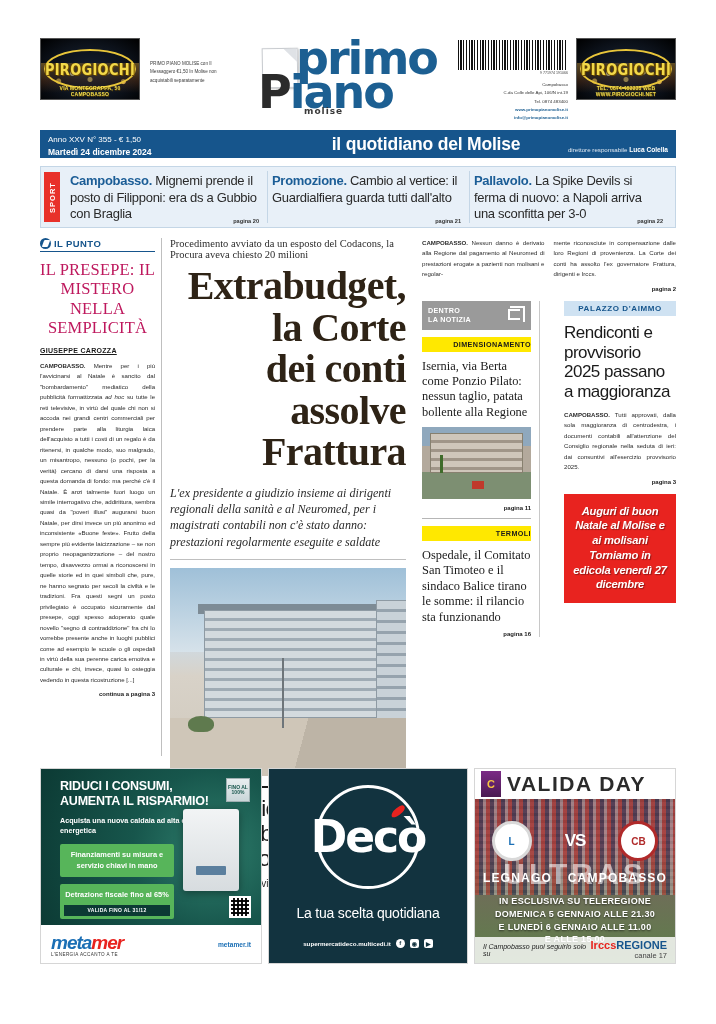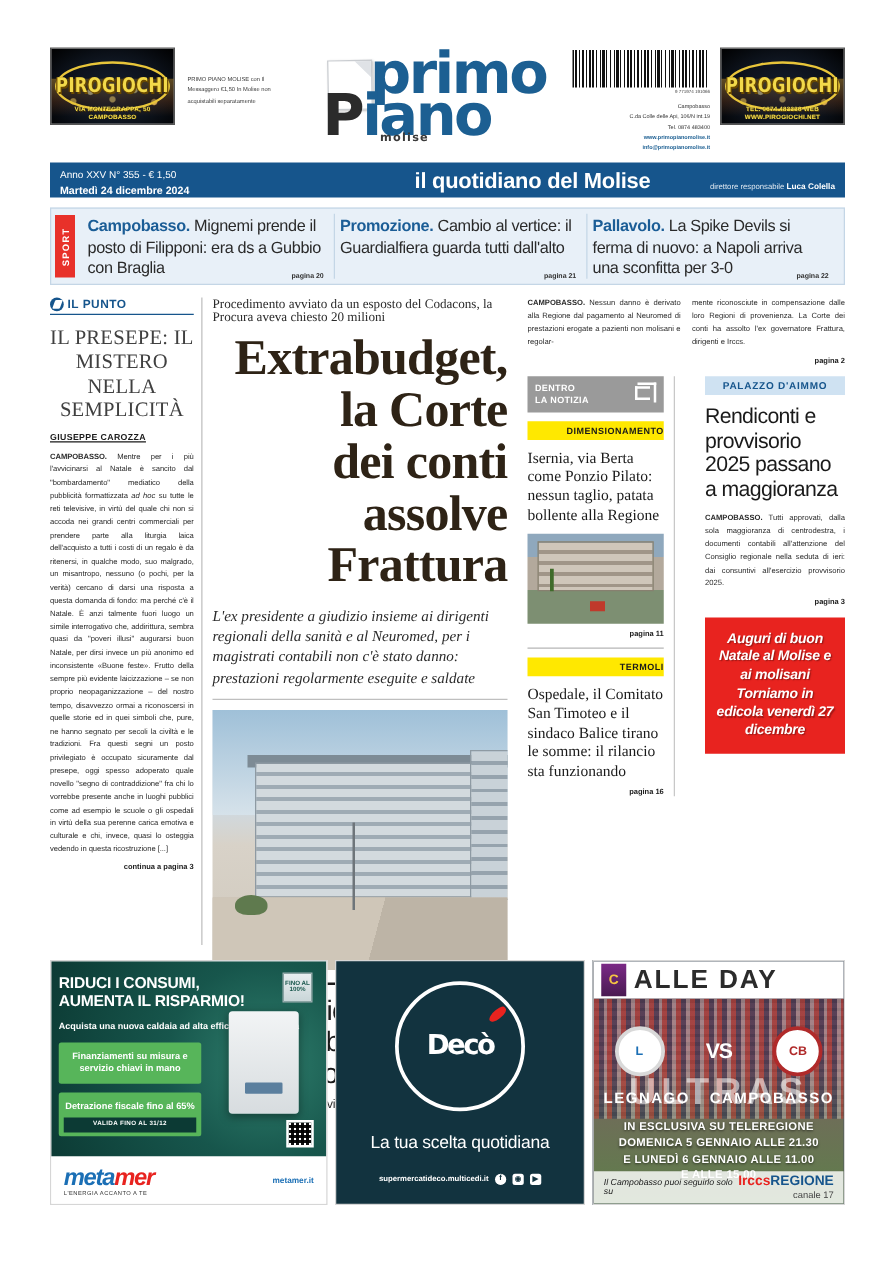--- a/index.html
+++ b/index.html
@@ -284,21 +284,21 @@
     font-weight: bold;
     color: #16558c;
     letter-spacing: .4px;
   }
   .punto-title {
     margin-top: 8px;
     font-family: "Liberation Serif", serif;
     font-size: 16.5px;
     line-height: 1.18;
     text-align: center;
-    color: #404040;
+    color: #be185d;
     letter-spacing: .2px;
   }
   .punto-author {
     margin-top: 9px;
     font-size: 7px;
     font-weight: bold;
     letter-spacing: .3px;
     color: #1a1a1a;
     text-decoration: underline;
   }
@@ -511,21 +511,21 @@
   .ad { position: relative; overflow: hidden; border: 1px solid #d6d6d6; }
   .ad-metamer { width: 222px; flex: none; background: #fff; }
   .ad-deco { width: 200px; flex: none; background: #12333f; }
   .ad-match { flex: 1 1 auto; background: #1c2a3a; }
 
   
   .mt-top {
     height: 156px;
     background: radial-gradient(circle at 78% 52%, #2f7f6d 0%, #17564c 42%, #0c3a34 100%);
     position: relative;
-    padding: 10px 6px;
+    padding: 10px 19px;
     color: #fff;
   }
   .mt-h {
     font-size: 12.5px; font-weight: bold; line-height: 1.18; letter-spacing: -.2px;
   }
   .mt-s { margin-top: 7px; font-size: 7.2px; font-weight: bold; line-height: 1.45; }
   .mt-badge {
     position: absolute; right: 11px; top: 9px;
     width: 24px; height: 24px;
     background: linear-gradient(180deg,#e8eef0,#c9d6d8);
@@ -592,21 +592,21 @@
     padding: 14px;
   }
   .deco-ring {
     width: 104px; height: 104px;
     border: 3px solid #fff;
     border-radius: 50%;
     display:flex; align-items:center; justify-content:center;
     position: relative;
   }
   .deco-word {
-    font-size: 22px; font-weight: bold; letter-spacing: -2px;
+    font-size: 44px; font-weight: bold; letter-spacing: -2px;
     font-family: "DejaVu Sans", sans-serif;
   }
   .deco-acc {
     position:absolute; right: 11px; top: 20px;
     width: 16px; height: 7px; background:#e8231f;
     border-radius: 60% 40% 50% 50%;
     transform: rotate(-38deg);
   }
   .deco-tag { margin-top: 16px; font-size: 14px; letter-spacing: -.2px; }
   .deco-foot {
@@ -889,21 +889,21 @@
           <span class="soc">f</span>
           <span class="soc sq">◉</span>
           <span class="soc sq">▶</span>
         </div>
       </div>
     </div>
 
     <div class="ad ad-match">
       <div class="md-head">
         <div class="md-badge">C</div>
-        <div class="md-title">ALLE DAY</div>
+        <div class="md-title">VALIDA DAY</div>
       </div>
       <div class="md-body">
         <div class="md-crowd"></div>
         <div class="md-ultras">ULTRAS</div>
         <div class="md-teams">
           <div class="md-crest l">L</div>
           <div class="md-vs">VS</div>
           <div class="md-crest r">CB</div>
         </div>
         <div class="md-names">

